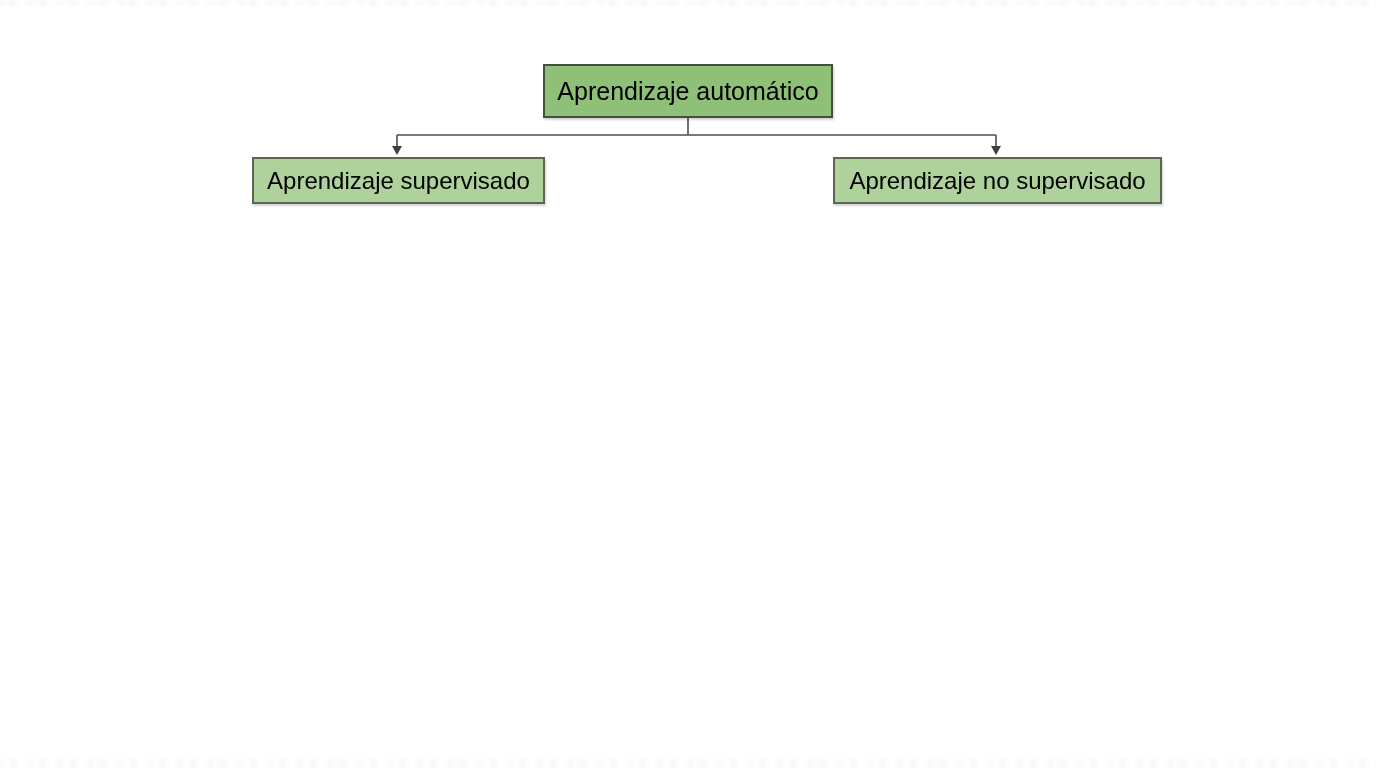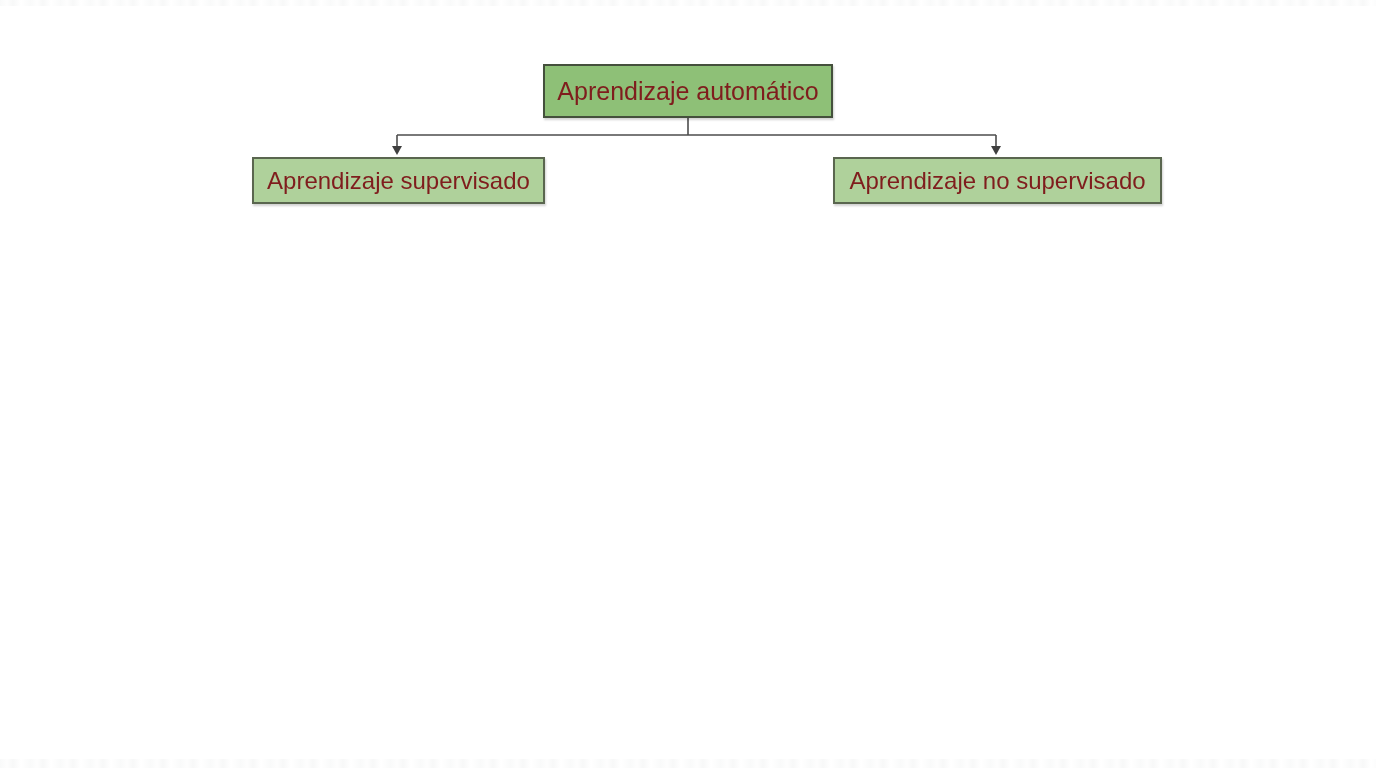--- a/index.html
+++ b/index.html
@@ -33,21 +33,21 @@
   .noise-band.top { top: 0; height: 6px; }
   .noise-band.bottom { bottom: 0; height: 9px; }
 
   .node {
     position: absolute;
     display: flex;
     align-items: center;
     justify-content: center;
     box-sizing: border-box;
     white-space: nowrap;
-    color: #7f1d1d;
+    color: #000000;
     box-shadow: 1px 2px 2px rgba(0,0,0,0.18);
   }
   .node-root {
     left: 543px;
     top: 64px;
     width: 290px;
     height: 54px;
     background: #8ec077;
     border: 2px solid #44503c;
     font-size: 25px;

